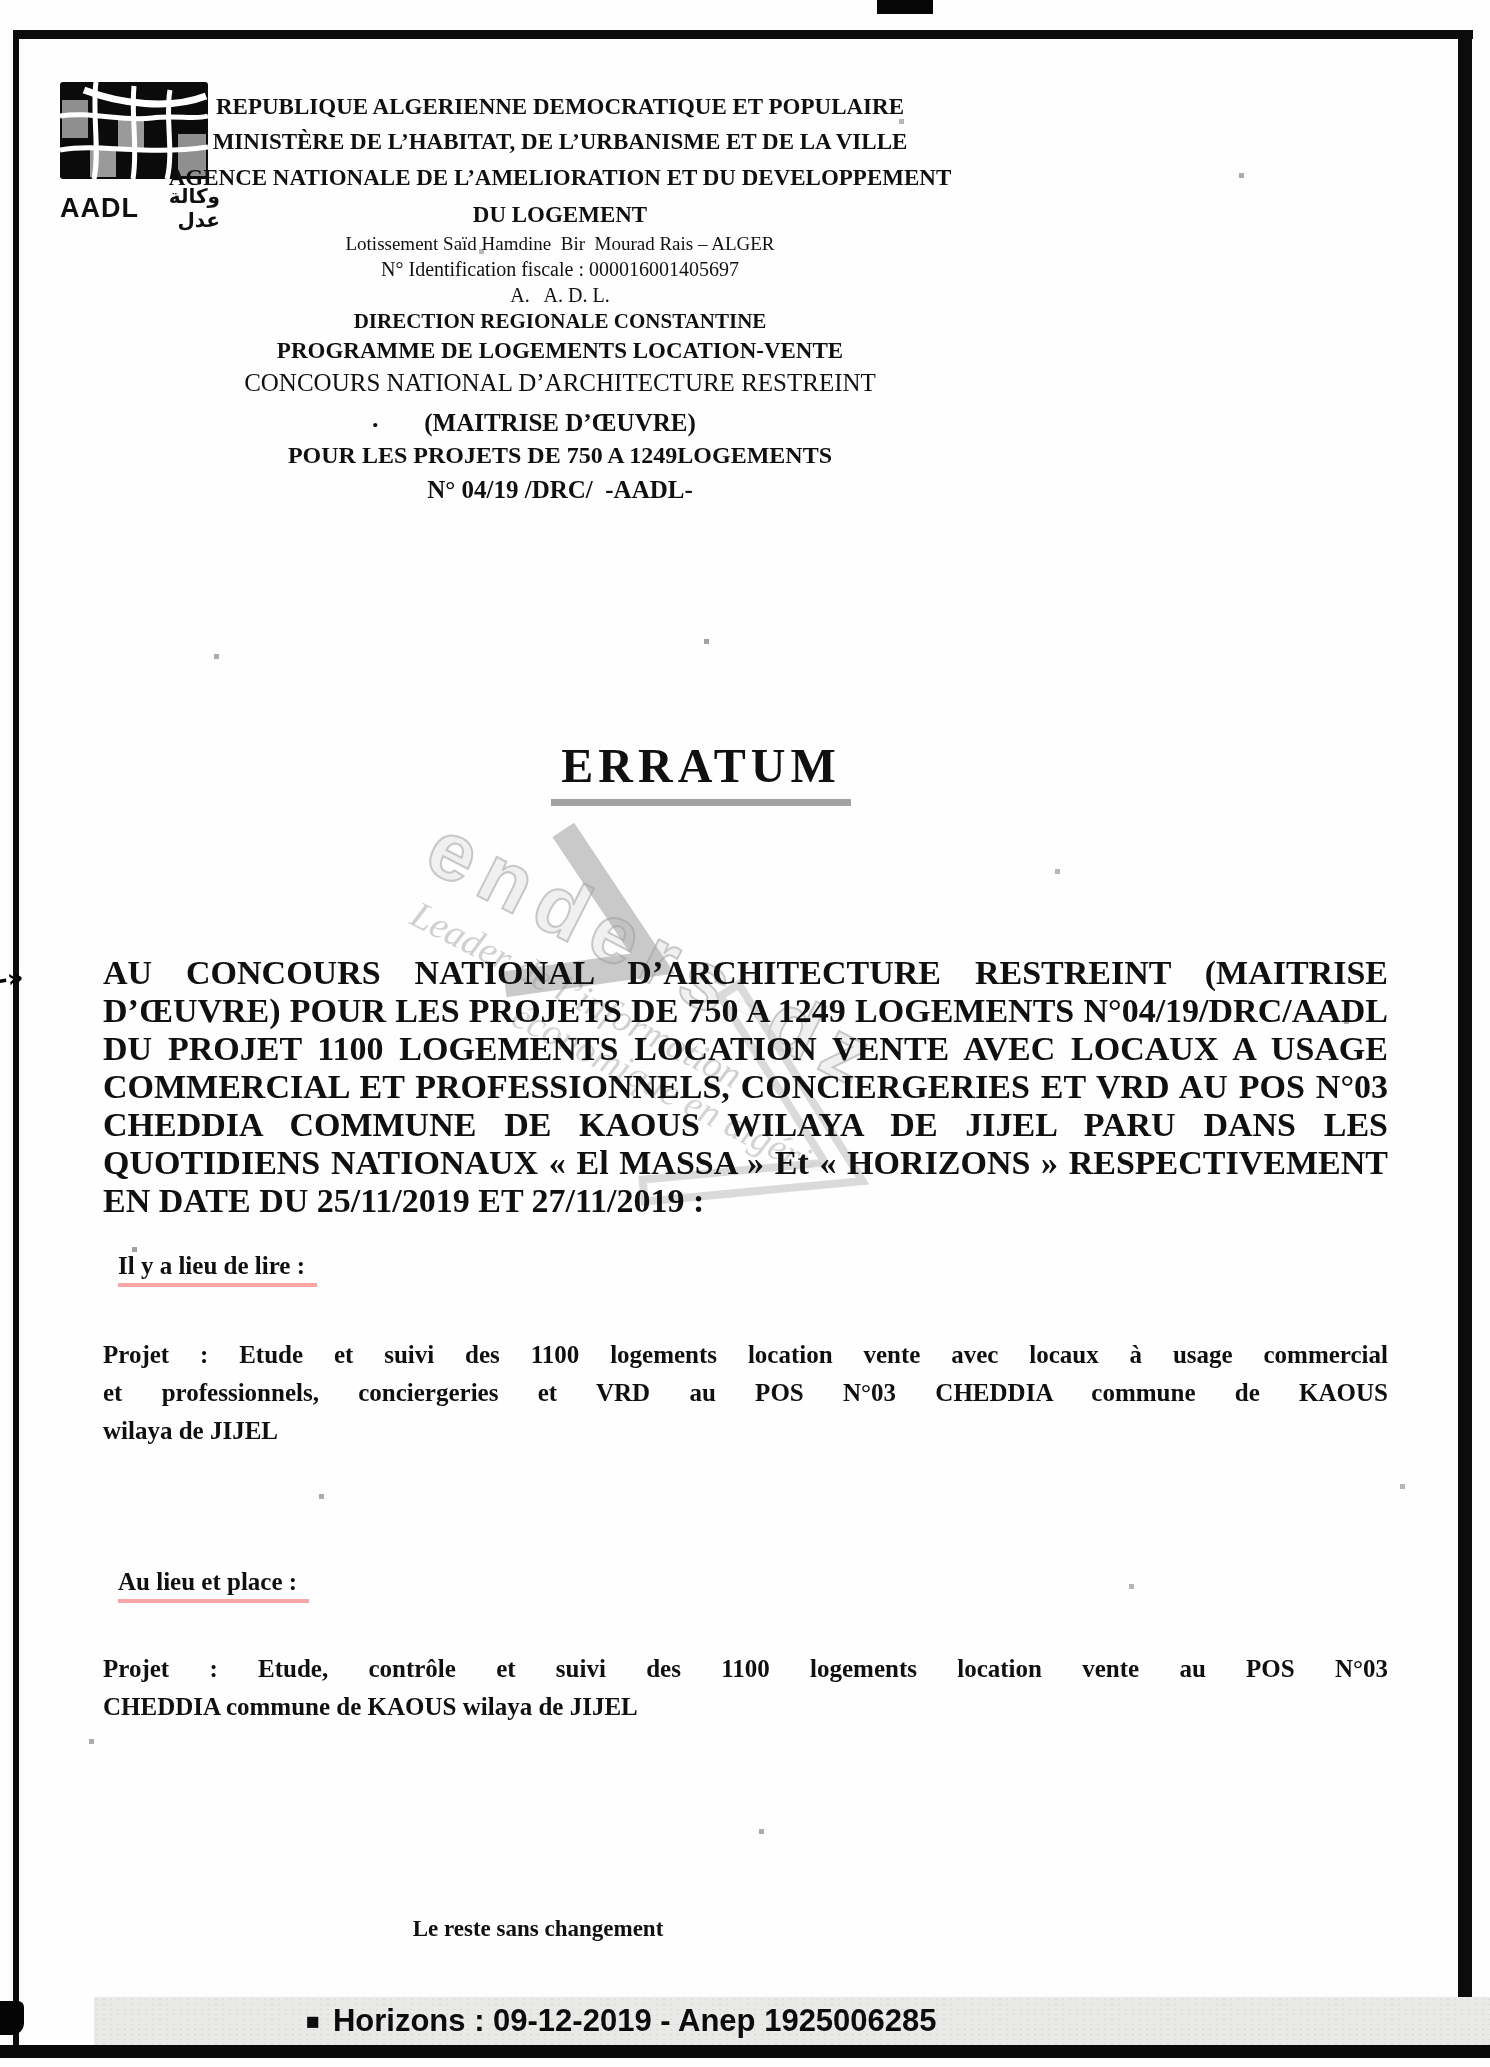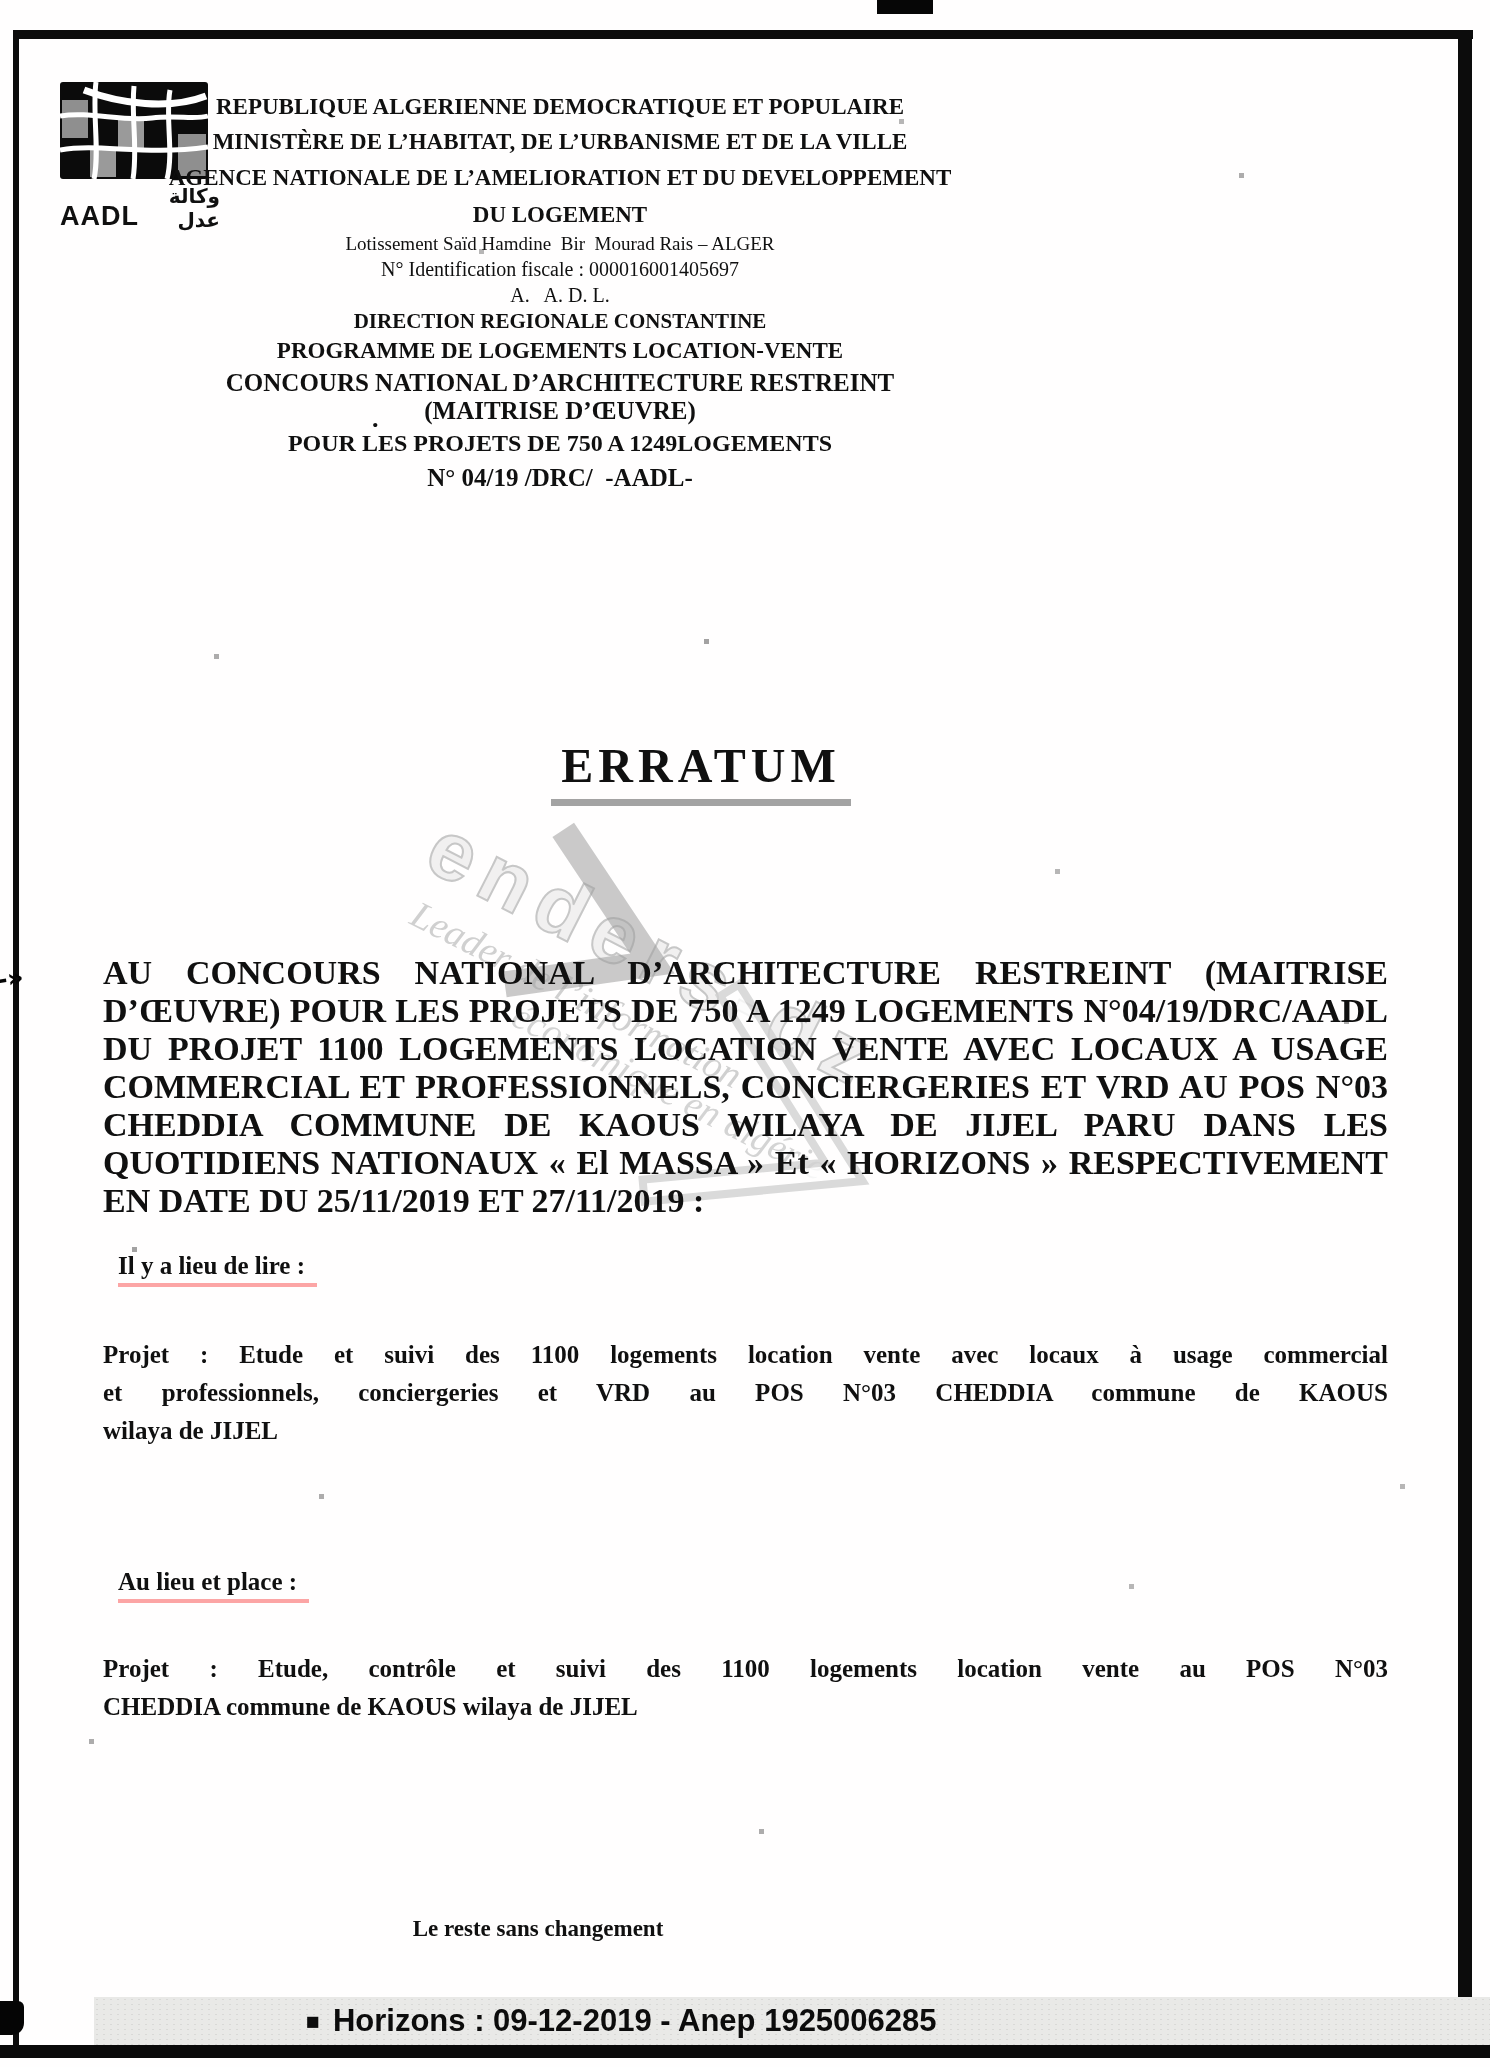--- a/index.html
+++ b/index.html
@@ -10,38 +10,38 @@
   
   .frame{position:absolute;background:#0c0c0c;}
   .frame-top{left:13px;top:30px;width:1460px;height:9px;}
   .frame-left{left:13px;top:30px;width:6px;height:2015px;}
   .frame-right{left:1458px;top:30px;width:14px;height:2028px;}
   .bottom-line{position:absolute;left:0;top:2045px;width:1490px;height:13px;background:#0a0a0a;}
 
   
   .logo{position:absolute;left:60px;top:82px;width:160px;}
   .logo svg{display:block;}
-  .logo-caption{display:flex;align-items:flex-end;gap:17px;margin-top:5px;
+  .logo-caption{display:flex;align-items:center;gap:17px;margin-top:5px;
     font-family:"Liberation Sans",sans-serif;font-weight:bold;}
   .logo-latin{font-size:27px;letter-spacing:1px;}
   .logo-arabic{font-size:20px;font-family:"DejaVu Sans",sans-serif;}
 
   
   .header{position:absolute;left:110px;top:94px;width:900px;text-align:center;line-height:1.1;}
   .h-caps{font-weight:bold;font-size:23px;}
   .h-rep{margin-bottom:10px;}
   .h-min{margin-bottom:10px;}
   .h-ag1{margin-bottom:12px;}
   .h-ag2{margin-bottom:7px;}
   .h-addr{font-size:19px;margin-bottom:3px;}
   .h-fisc{font-size:20px;margin-bottom:4px;}
   .h-acr{font-size:20px;margin-bottom:4px;}
   .h-dir{font-weight:bold;font-size:21px;margin-bottom:5px;}
   .h-prog{font-weight:bold;font-size:23px;margin-bottom:6px;}
-  .h-conc{font-weight:bold;font-size:25px;margin-bottom:0;}
+  .h-conc{font-weight:normal;font-size:25px;margin-bottom:12px;}
   .h-mait{font-weight:bold;font-size:25px;margin-bottom:6px;}
   .h-proj{font-weight:bold;font-size:24px;margin-bottom:7px;}
   .h-ref{font-weight:bold;font-size:25px;}
   .pre{white-space:pre-wrap;}
 
   
   .title-wrap{position:absolute;left:-44px;top:738px;width:1490px;text-align:center;}
   .title{display:inline-block;font-size:48px;font-weight:bold;letter-spacing:5px;
     border-bottom:7px solid #a3a3a3;padding:0 10px 6px 10px;}
 

